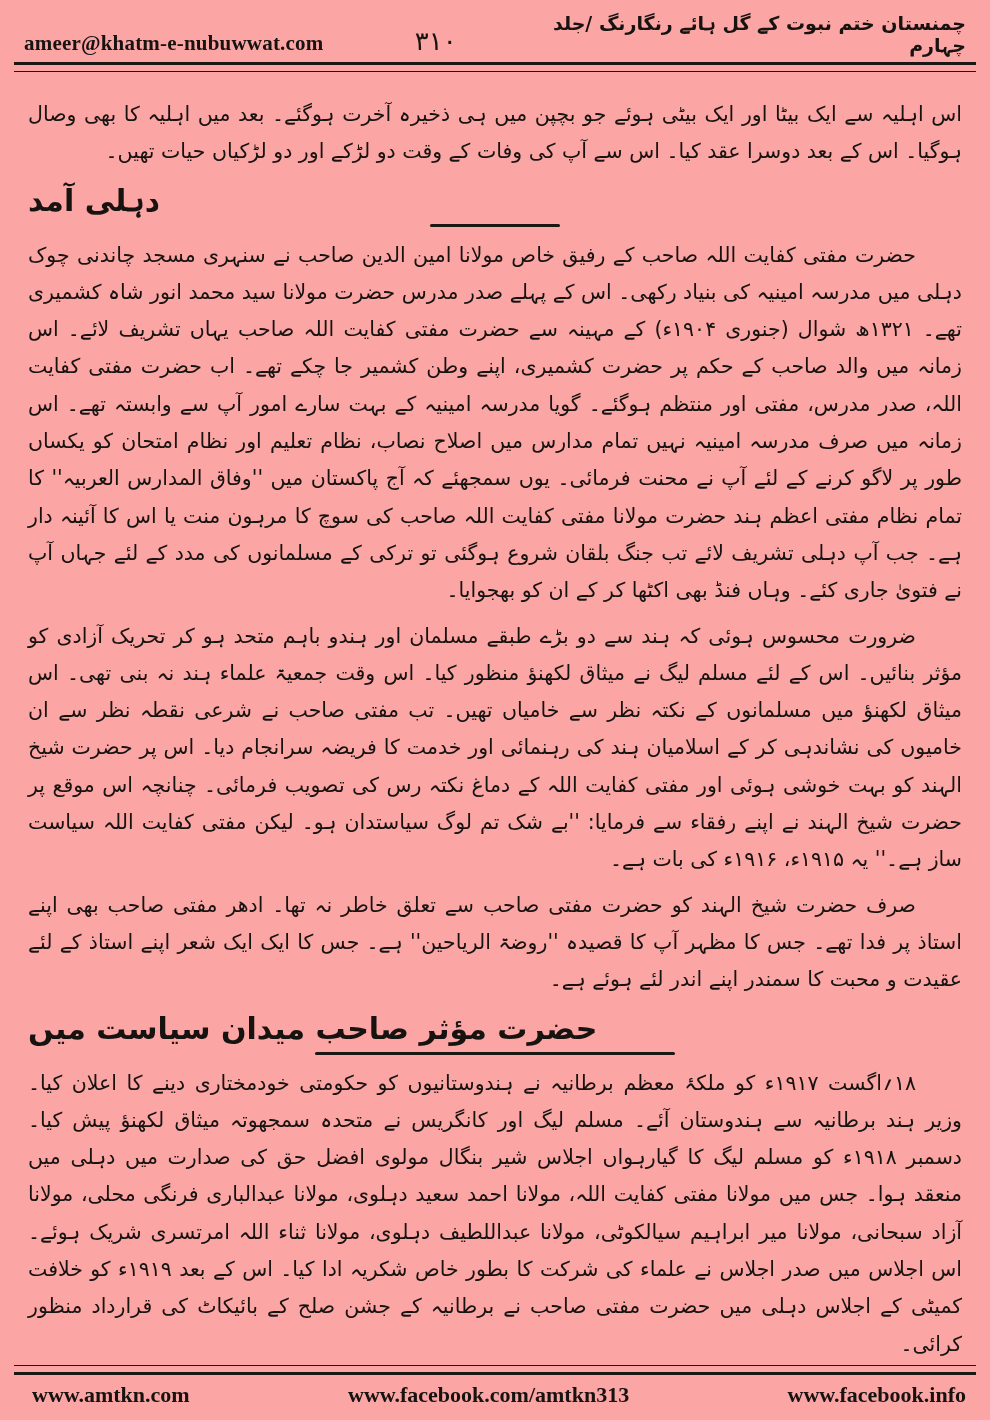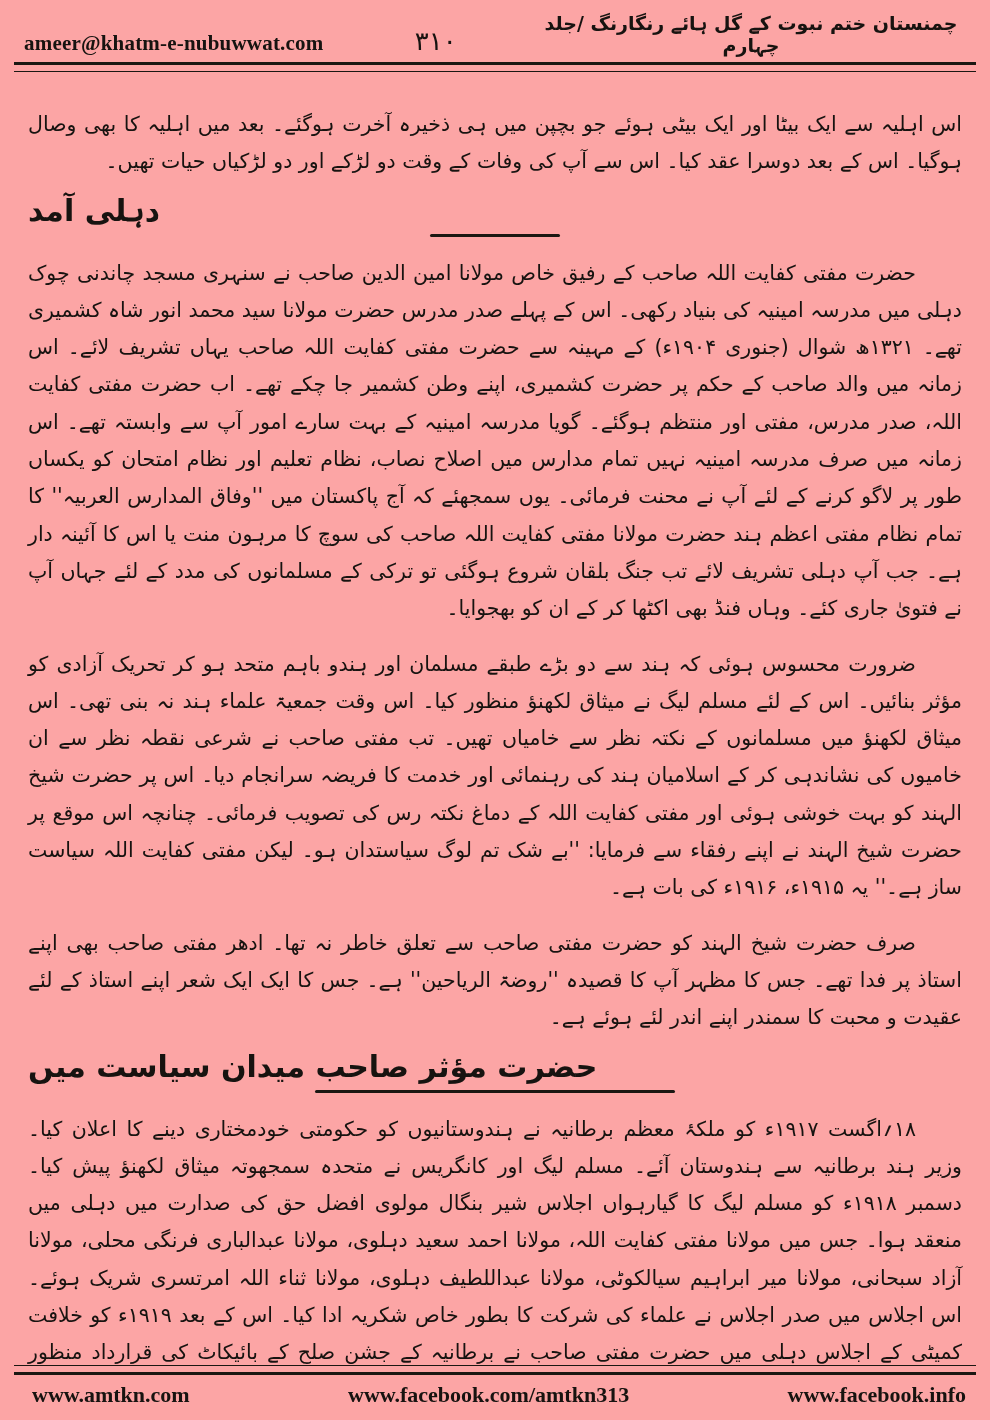--- a/index.html
+++ b/index.html
@@ -20,40 +20,40 @@
   .hdr .email{
     font-family:"Liberation Serif",serif;
     font-weight:bold;font-size:21px;letter-spacing:.2px;
   }
   .hdr .pgnum{
     font-weight:normal;font-size:26px;
     transform:translateX(6px);
   }
   .hdr .btitle{
     direction:rtl;font-weight:bold;font-size:19px;
-    max-width:430px;text-align:center;
+    max-width:430px;text-align:right;
   }
   .rule{
     margin:0 14px;height:6px;
     border-top:3px solid #1b1712;
     border-bottom:1.5px solid #1b1712;
   }
   .rule.bottom{
     border-top:1.5px solid #1b1712;
     border-bottom:3px solid #1b1712;
   }
   
   main{
     flex:1;direction:rtl;
     padding:16px 28px 4px 28px;
     font-size:20.5px;line-height:1.82;
     text-align:justify;
     overflow:hidden;
   }
-  main p{margin:18px 0 3px 0;}
+  main p{margin:8px 0 3px 0;}
   main p.indent{text-indent:46px;}
   h2{
     text-align:left;font-size:30px;font-weight:bold;
     margin:10px 0 6px 0;line-height:1.3;
   }
   .flourish{
     height:3px;background:#1b1712;border-radius:3px;
     margin:-2px auto 10px auto;
   }
   .flourish.short{width:130px;}

